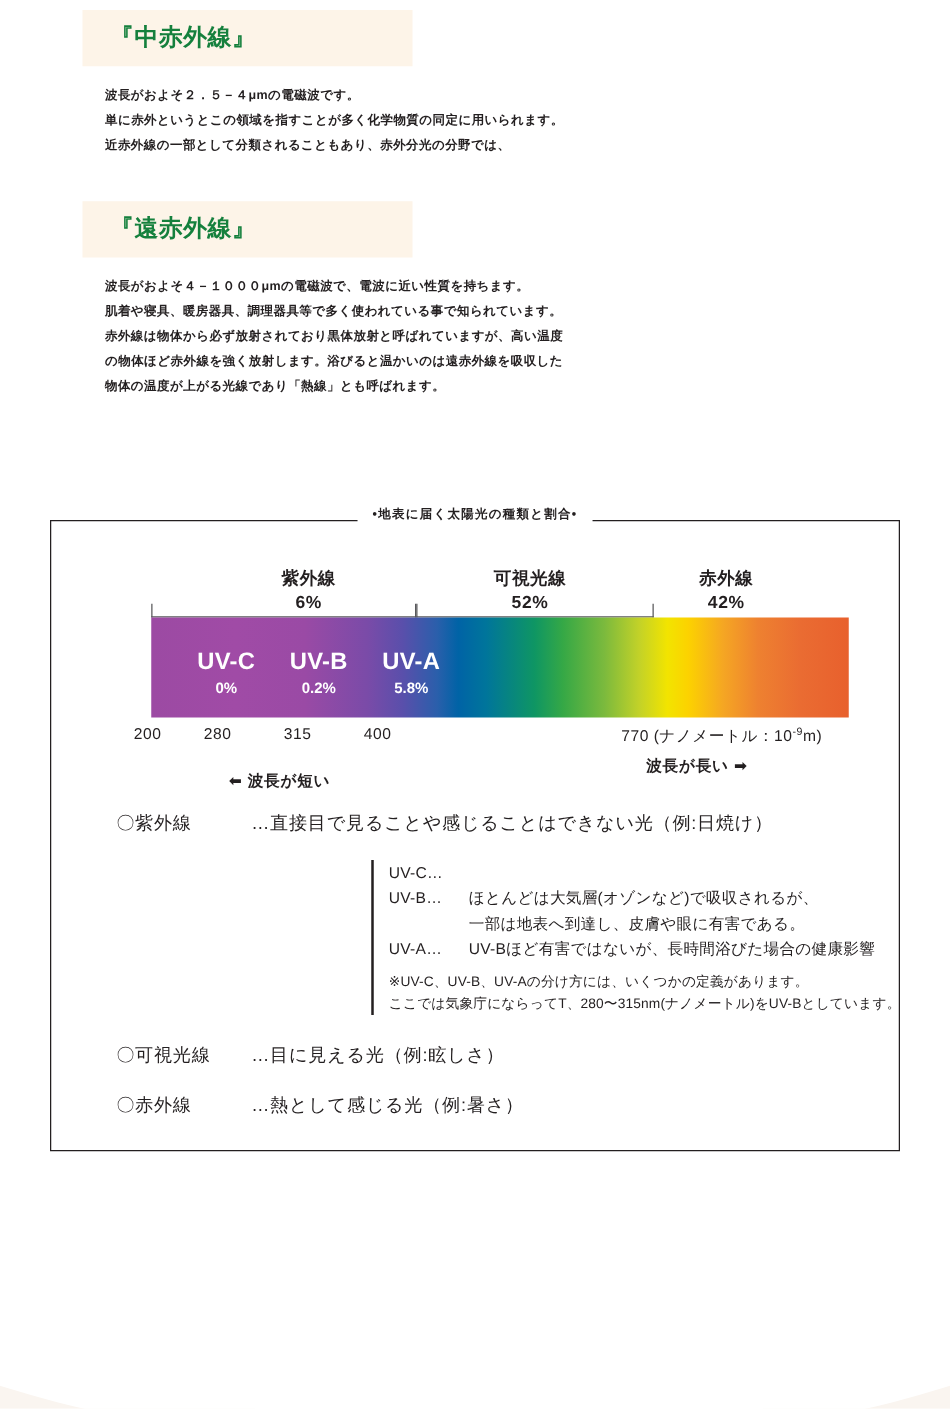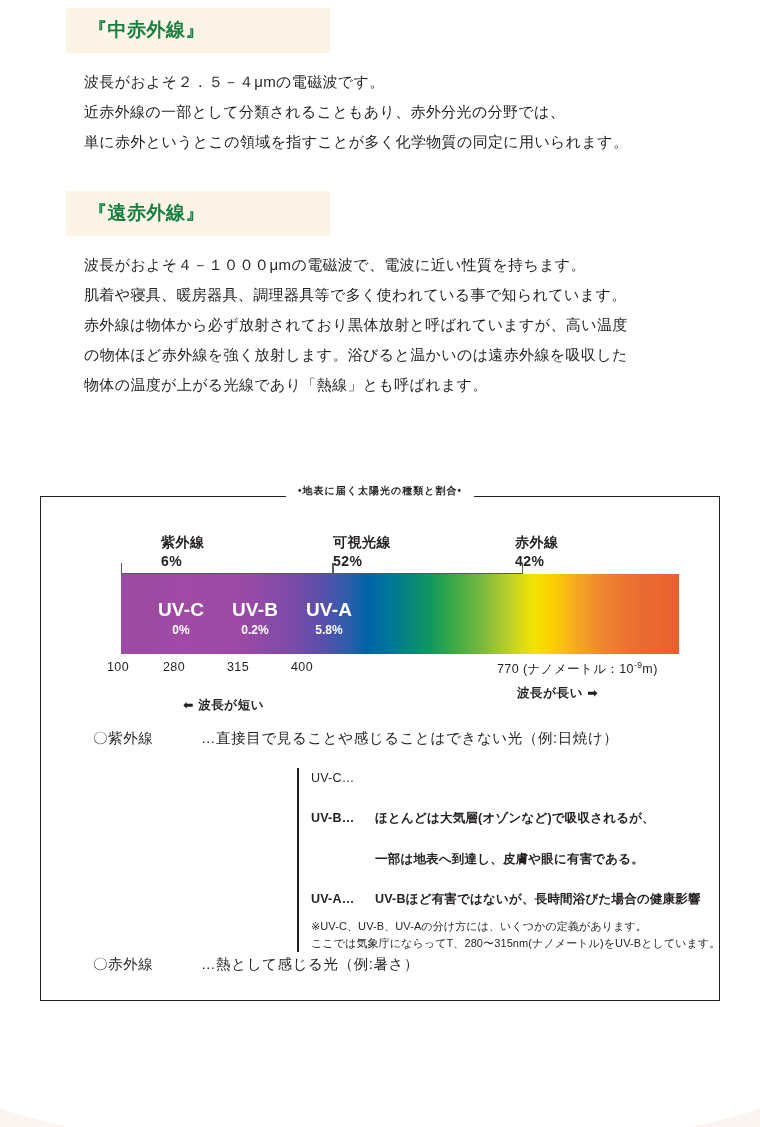--- a/index.html
+++ b/index.html
@@ -51,25 +51,26 @@
     letter-spacing: 0.5px;
     padding: 9px 0 10px 22px;
     margin: 0;
   }
   .sec-head.first { margin-top: 8px; }
 
   .head-wrap { padding-left: 66px; padding-right: 66px; }
   .head-wrap.narrow { padding-right: 430px; }
 
   .body-text {
-    font-size: 15px;
+    font-size: 10px;
     line-height: 2.0;
     letter-spacing: 0.35px;
     color: #231f20;
     padding: 14px 40px 0 84px;
+    font-weight: bold;
   }
   .body-text p { margin: 0; }
 
   .gap-a { height: 34px; }
   .gap-b { height: 96px; }
 
   
   .figure {
     position: relative;
     margin: 0 40px 0 40px;
@@ -93,20 +94,21 @@
   
   .band-labels {
     position: absolute;
     top: 36px;
     left: 0;
     right: 0;
     height: 44px;
   }
   .band-lbl {
     position: absolute;
+    text-align: center;
     font-size: 14px;
     font-weight: bold;
     line-height: 1.35;
     letter-spacing: 0.5px;
   }
   .band-lbl .pct { font-weight: bold; font-size: 14px; display: block; }
 
   
   .bracket {
     position: absolute;
@@ -200,21 +202,21 @@
     padding-left: 12px;
   }
   .uvd-line {
     display: flex;
     align-items: center;
     font-size: 12.5px;
     line-height: 1.62;
     letter-spacing: 0.2px;
     white-space: nowrap;
   }
-  .uvd-line.bold { font-weight: bold; margin-top: 20px; }
+  .uvd-line.bold { font-weight: normal; }
   .uvd-key { width: 64px; flex: none; }
   .uvd-key.indent { width: 64px; }
   .uvd-note {
     font-size: 11px;
     line-height: 1.55;
     letter-spacing: 0.1px;
     margin-top: 9px;
     white-space: nowrap;
   }
 </style>
@@ -223,22 +225,22 @@
 
 <div class="bottom-curve"></div>
 
 <div class="page">
 
   <div class="head-wrap narrow">
     <div class="sec-head first">『中赤外線』</div>
   </div>
   <div class="body-text">
     <p>波長がおよそ２．５－４μmの電磁波です。</p>
+    <p>単に赤外というとこの領域を指すことが多く化学物質の同定に用いられます。</p>
     <p>近赤外線の一部として分類されることもあり、赤外分光の分野では、</p>
-    <p>単に赤外というとこの領域を指すことが多く化学物質の同定に用いられます。</p>
   </div>
 
   <div class="gap-a"></div>
 
   <div class="head-wrap narrow">
     <div class="sec-head">『遠赤外線』</div>
   </div>
   <div class="body-text">
     <p>波長がおよそ４－１０００μmの電磁波で、電波に近い性質を持ちます。</p>
     <p>肌着や寝具、暖房器具、調理器具等で多く使われている事で知られています。</p>
@@ -279,21 +281,21 @@
       <div class="uv-tag" style="left:96px; top:26px; width:76px;">
         <span class="nm">UV-B</span>
         <span class="vp">0.2%</span>
       </div>
       <div class="uv-tag" style="left:170px; top:26px; width:76px;">
         <span class="nm">UV-A</span>
         <span class="vp">5.8%</span>
       </div>
     </div>
 
-    <div class="axis-lbl" style="left:66px;  top:163px;">100</div>
+    <div class="axis-lbl" style="left:66px;  top:163px;">200</div>
     <div class="axis-lbl" style="left:122px; top:163px;">280</div>
     <div class="axis-lbl" style="left:186px; top:163px;">315</div>
     <div class="axis-lbl" style="left:250px; top:163px;">400</div>
 
     <div class="axis-lbl" style="left:456px; top:163px;"><span>770</span><span> (ナノメートル：10</span><sup>-9</sup><span>m)</span></div>
 
     <div class="arrow-lbl" style="left:142px; top:188px;margin-top:12px;">⬅ 波長が短い</div>
     <div class="arrow-lbl" style="left:476px; top:188px;">波長が長い ➡</div>
 
     <div class="legend" style="top:232px;">
@@ -318,20 +320,26 @@
           <span class="uvd-key">UV-A…</span>
           <span>UV-Bほど有害ではないが、長時間浴びた場合の健康影響</span>
         </div>
         <div class="uvd-note">
           <div>※UV-C、UV-B、UV-Aの分け方には、いくつかの定義があります。</div>
           <div>ここでは気象庁にならってT、280〜315nm(ナノメートル)をUV-Bとしています。</div>
         </div>
       </div>
     </div>
 
+    <div class="legend" style="top:418px;">
+      <div class="leg-row">
+        <span class="leg-term">〇可視光線</span>
+        <span class="leg-desc">…目に見える光（例:眩しさ）</span>
+      </div>
+    </div>
 
     <div class="legend" style="top:458px;">
       <div class="leg-row">
         <span class="leg-term">〇赤外線</span>
         <span class="leg-desc">…熱として感じる光（例:暑さ）</span>
       </div>
     </div>
 
   </div>
 </div>

